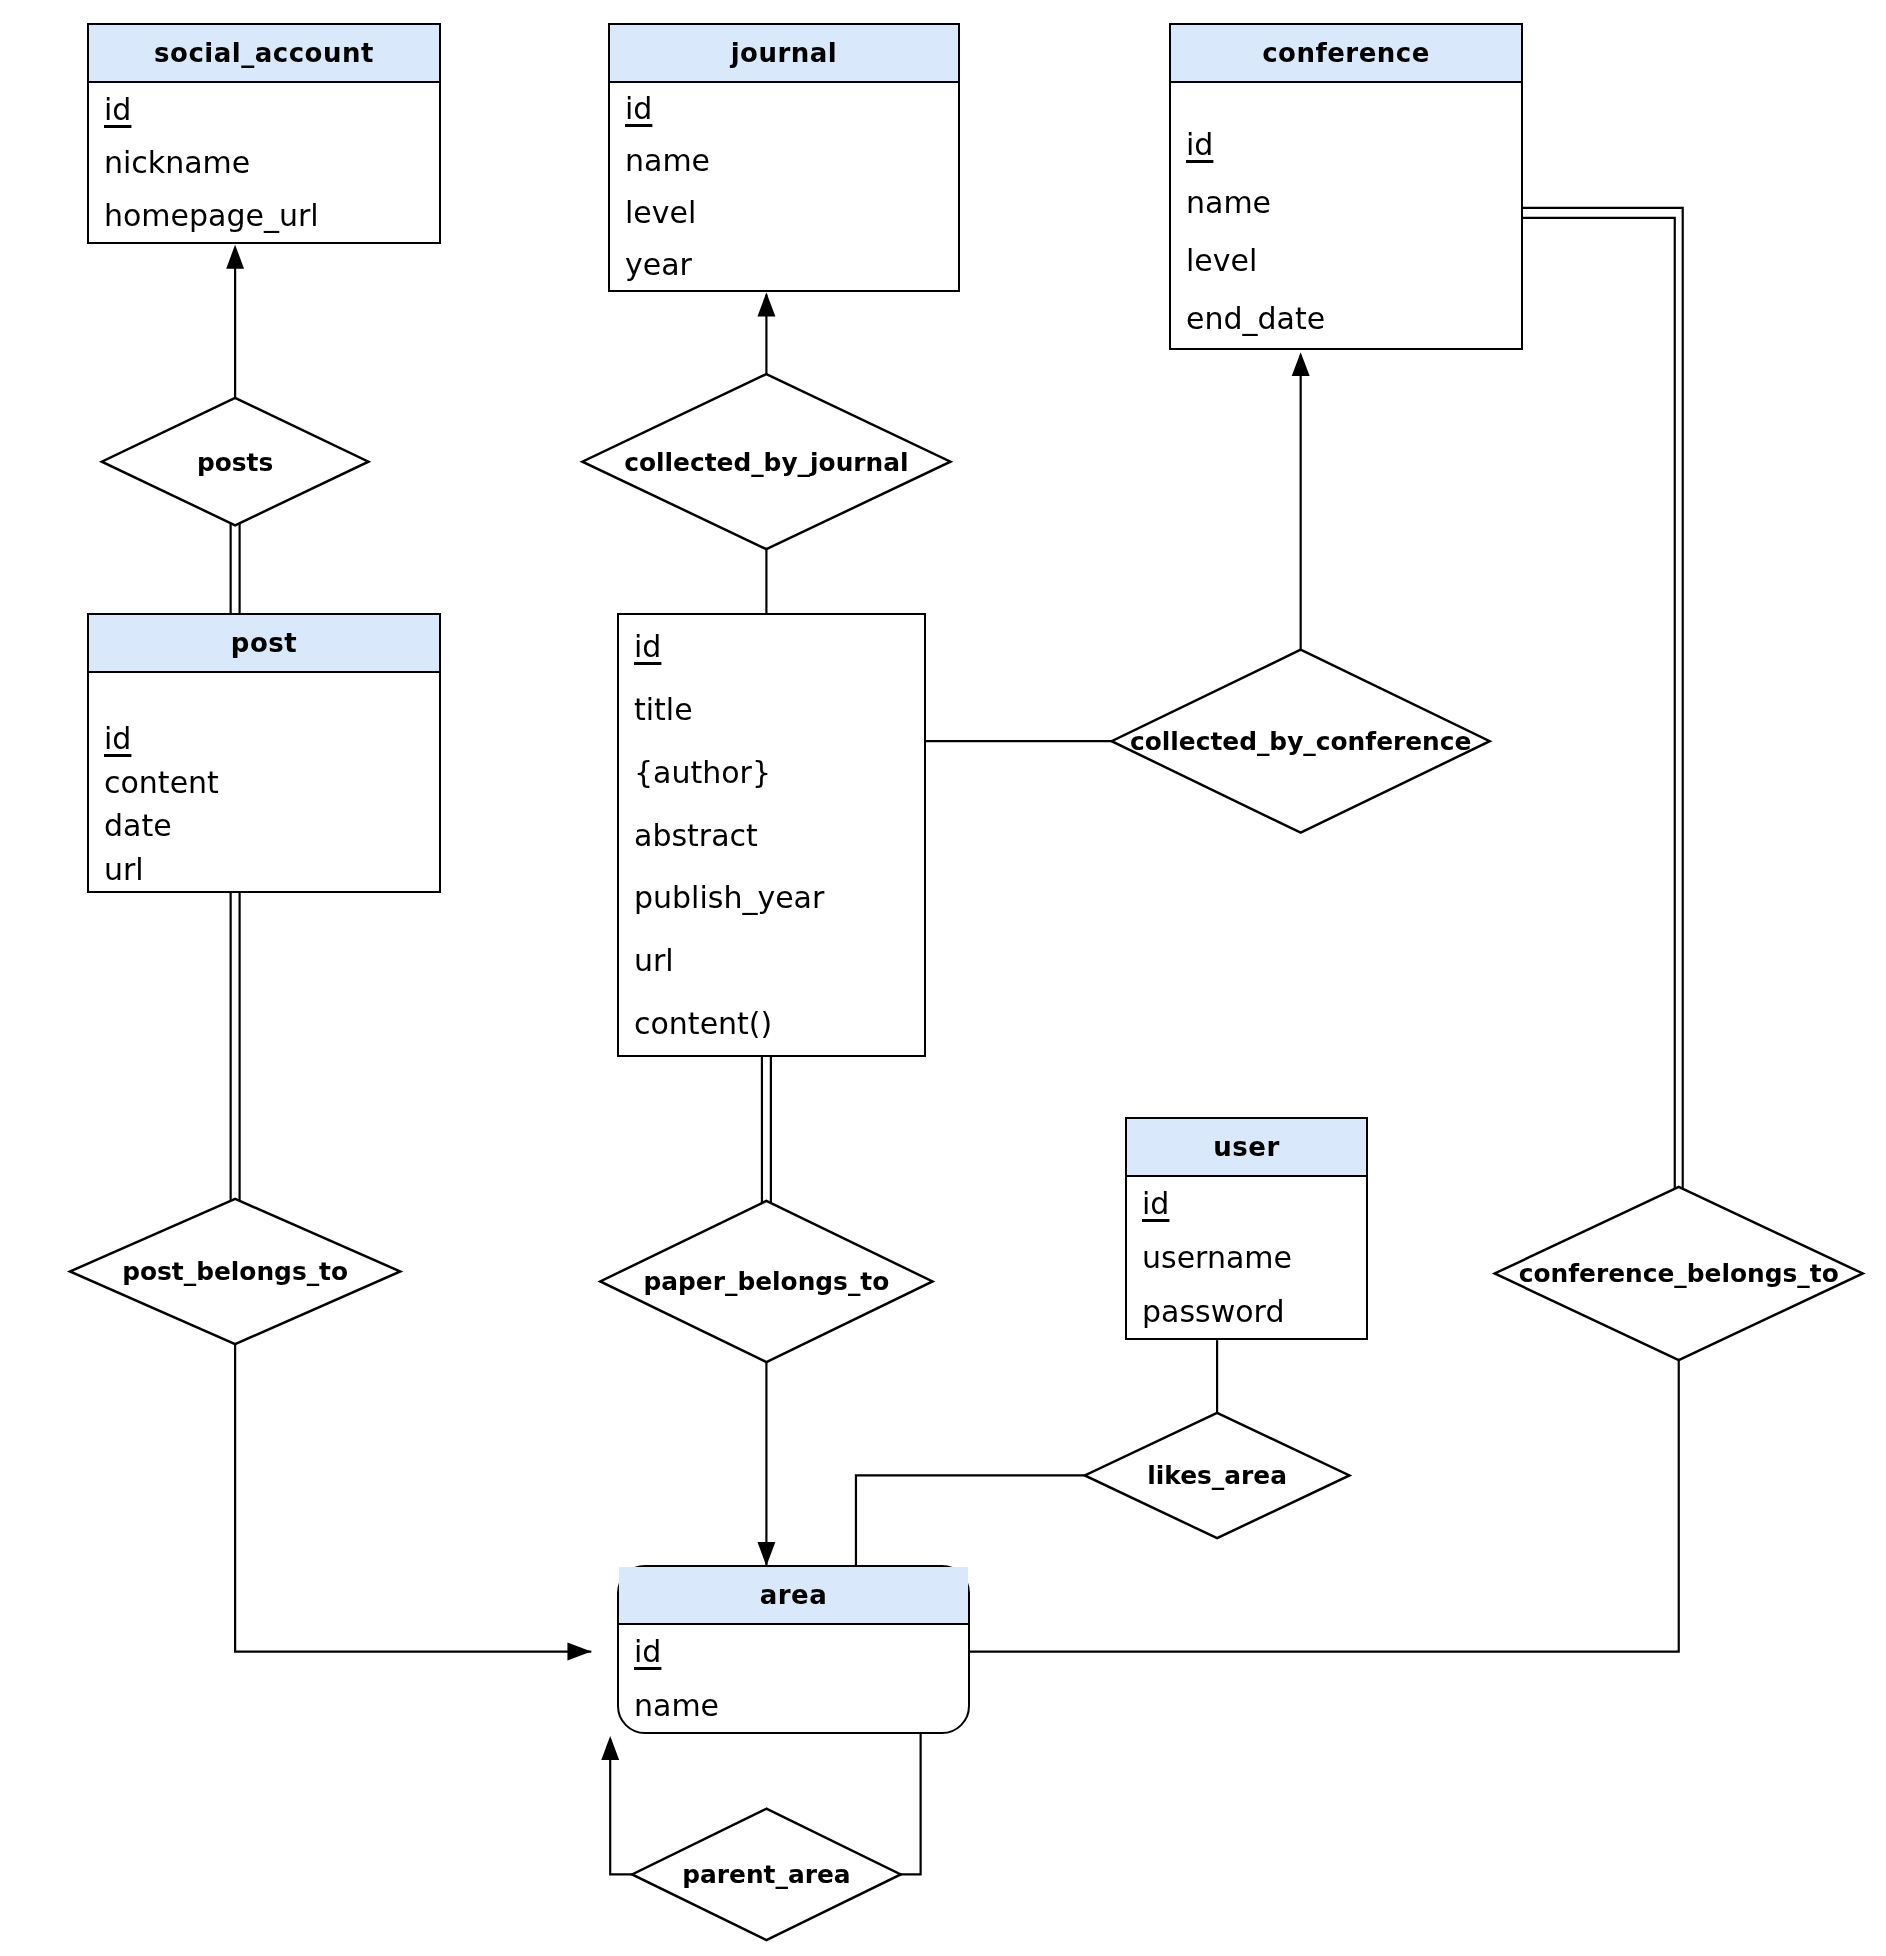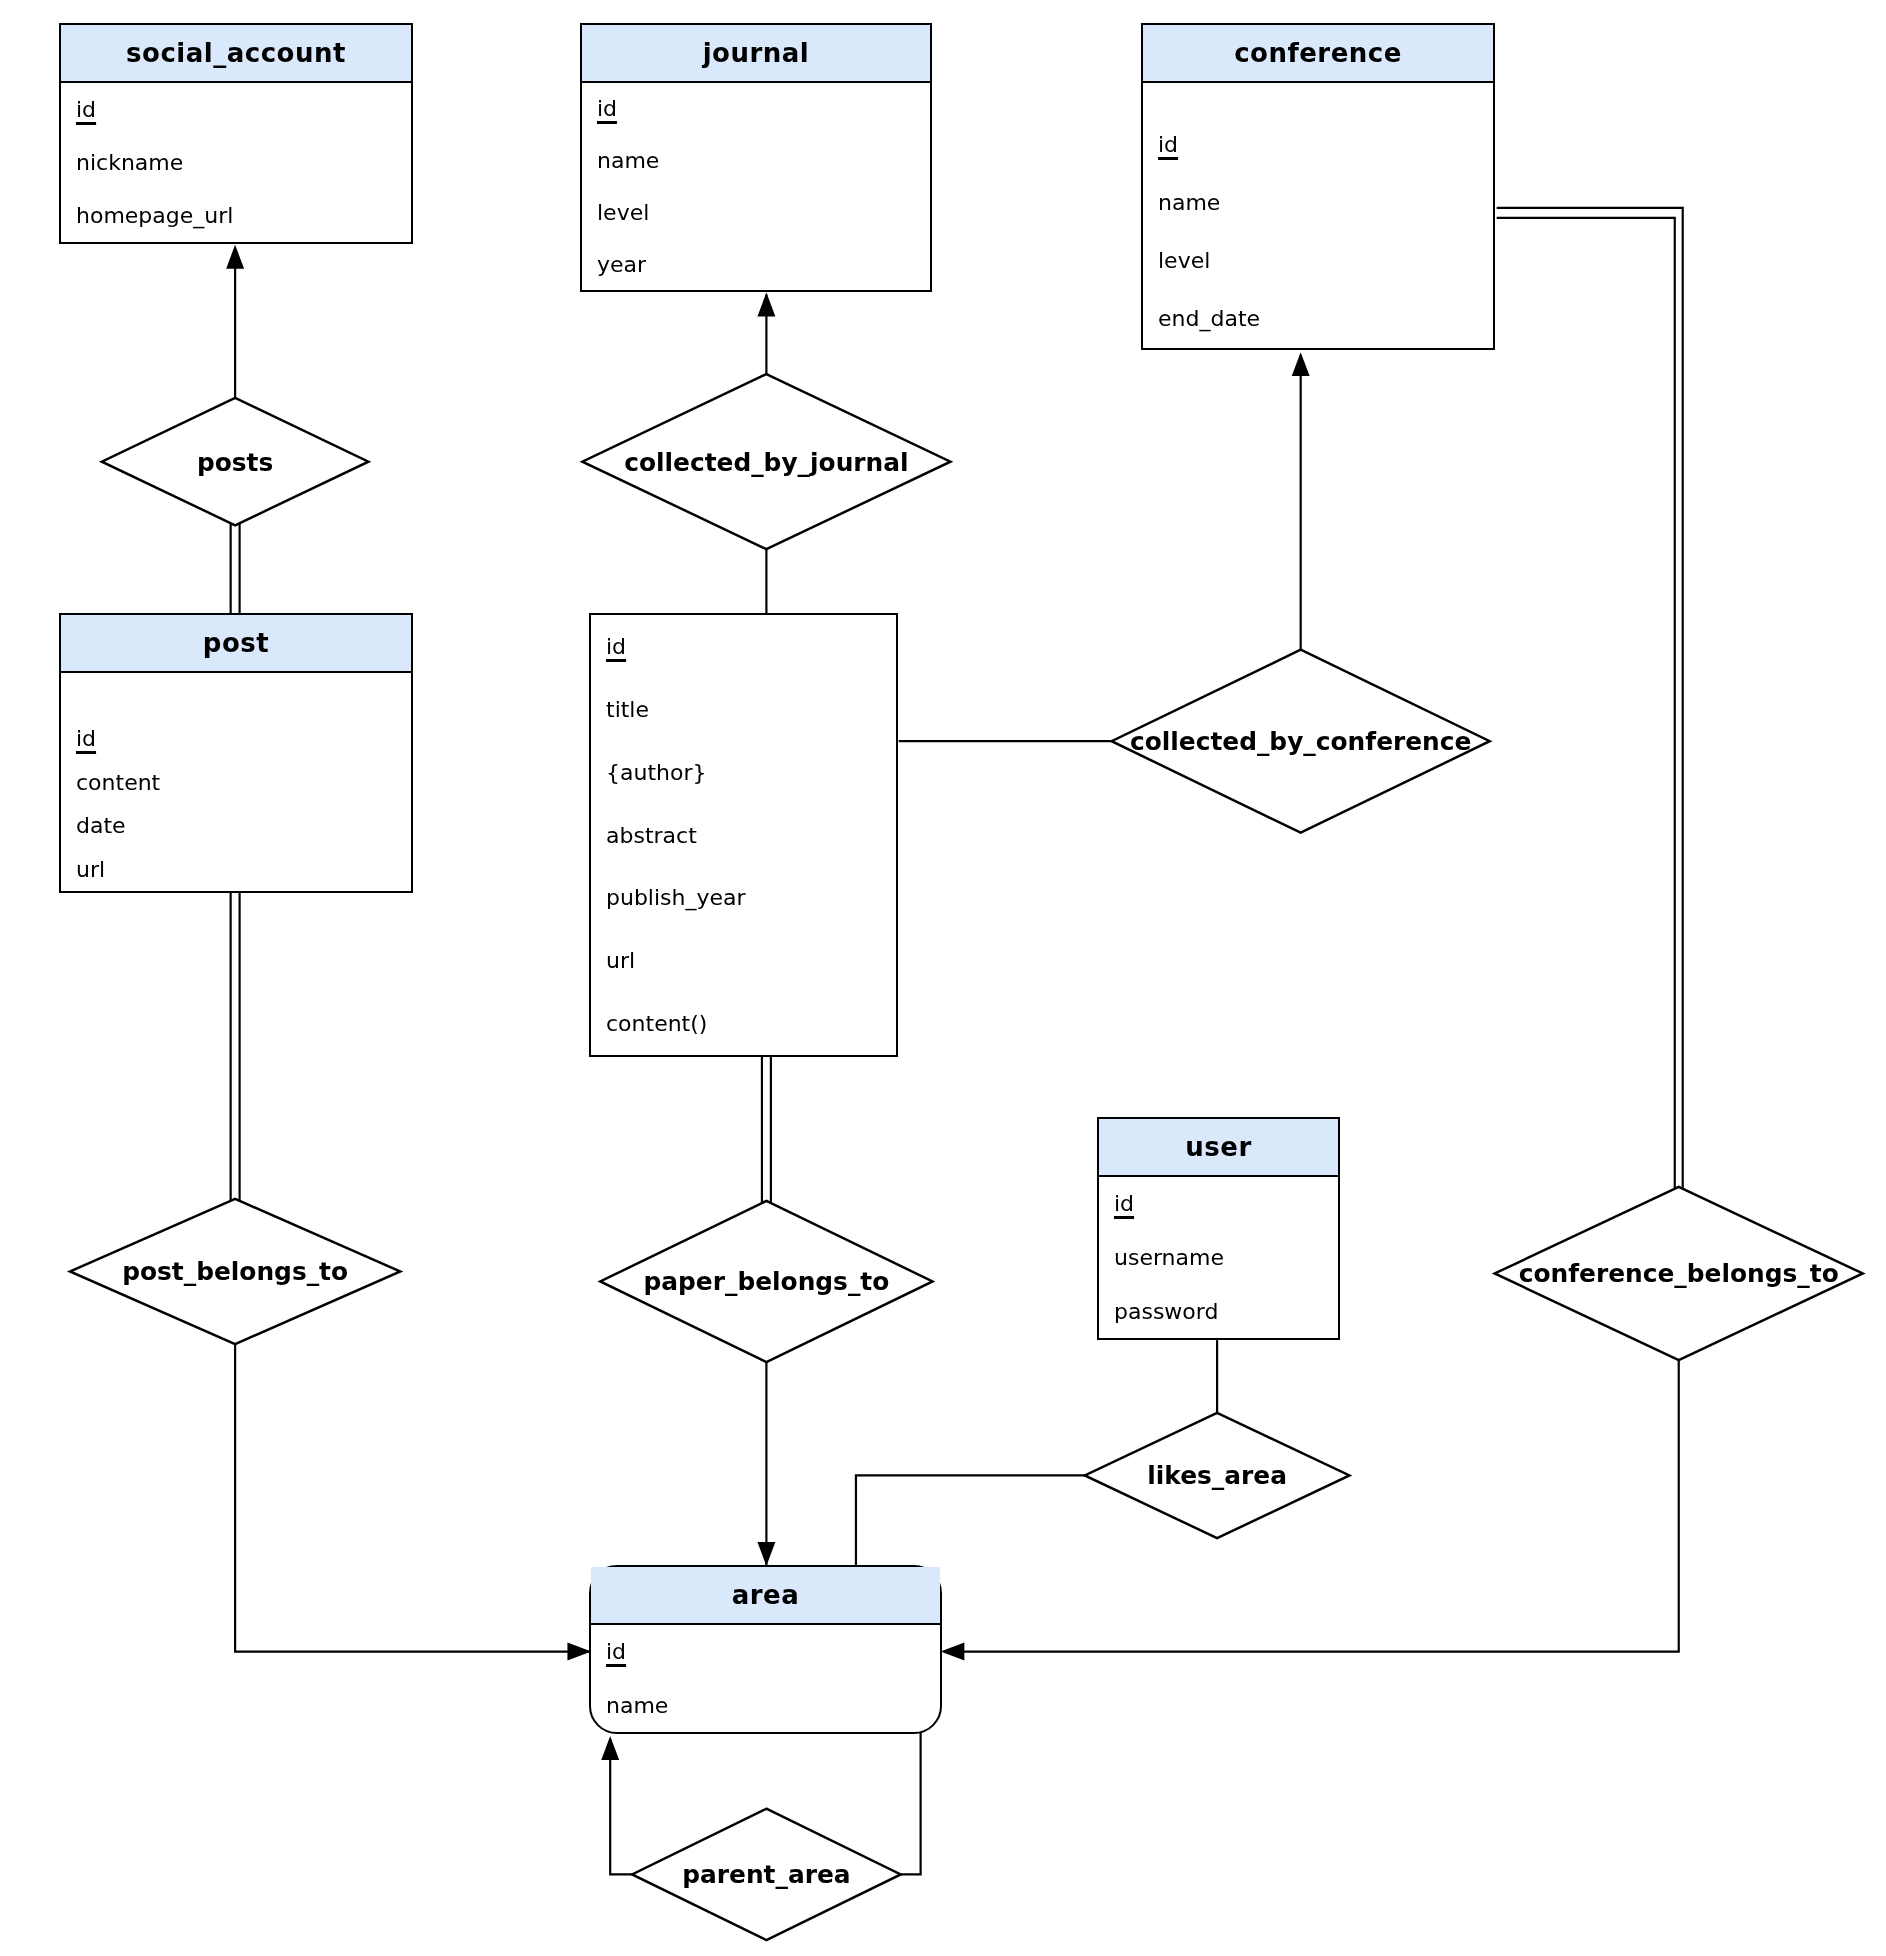--- a/index.html
+++ b/index.html
@@ -26,20 +26,21 @@
     text-anchor: middle;
     fill: #000000;
   }
   .entity {
     position: absolute;
     box-sizing: border-box;
     border: 2.5px solid #000000;
     background: #ffffff;
     display: flex;
     flex-direction: column;
+    margin-left: 28px;
   }
   .ent-header {
     flex: 0 0 56px;
     background: #dae8fc;
     border-bottom: 2.5px solid #000000;
     display: flex;
     align-items: center;
     justify-content: center;
     font-size: 26px;
     font-weight: bold;
@@ -48,21 +49,21 @@
   .ent-rows {
     flex: 1 1 auto;
     display: flex;
     flex-direction: column;
   }
   .attr-row {
     flex: 1 1 0;
     display: flex;
     align-items: center;
     padding-left: 15px;
-    font-size: 22px;
+    font-size: 30px;
   }
   .attr-row.pk {
     text-decoration: underline;
     text-decoration-thickness: 2.5px;
     text-underline-offset: 5px;
   }
 </style>
 </head>
 <body>
 

